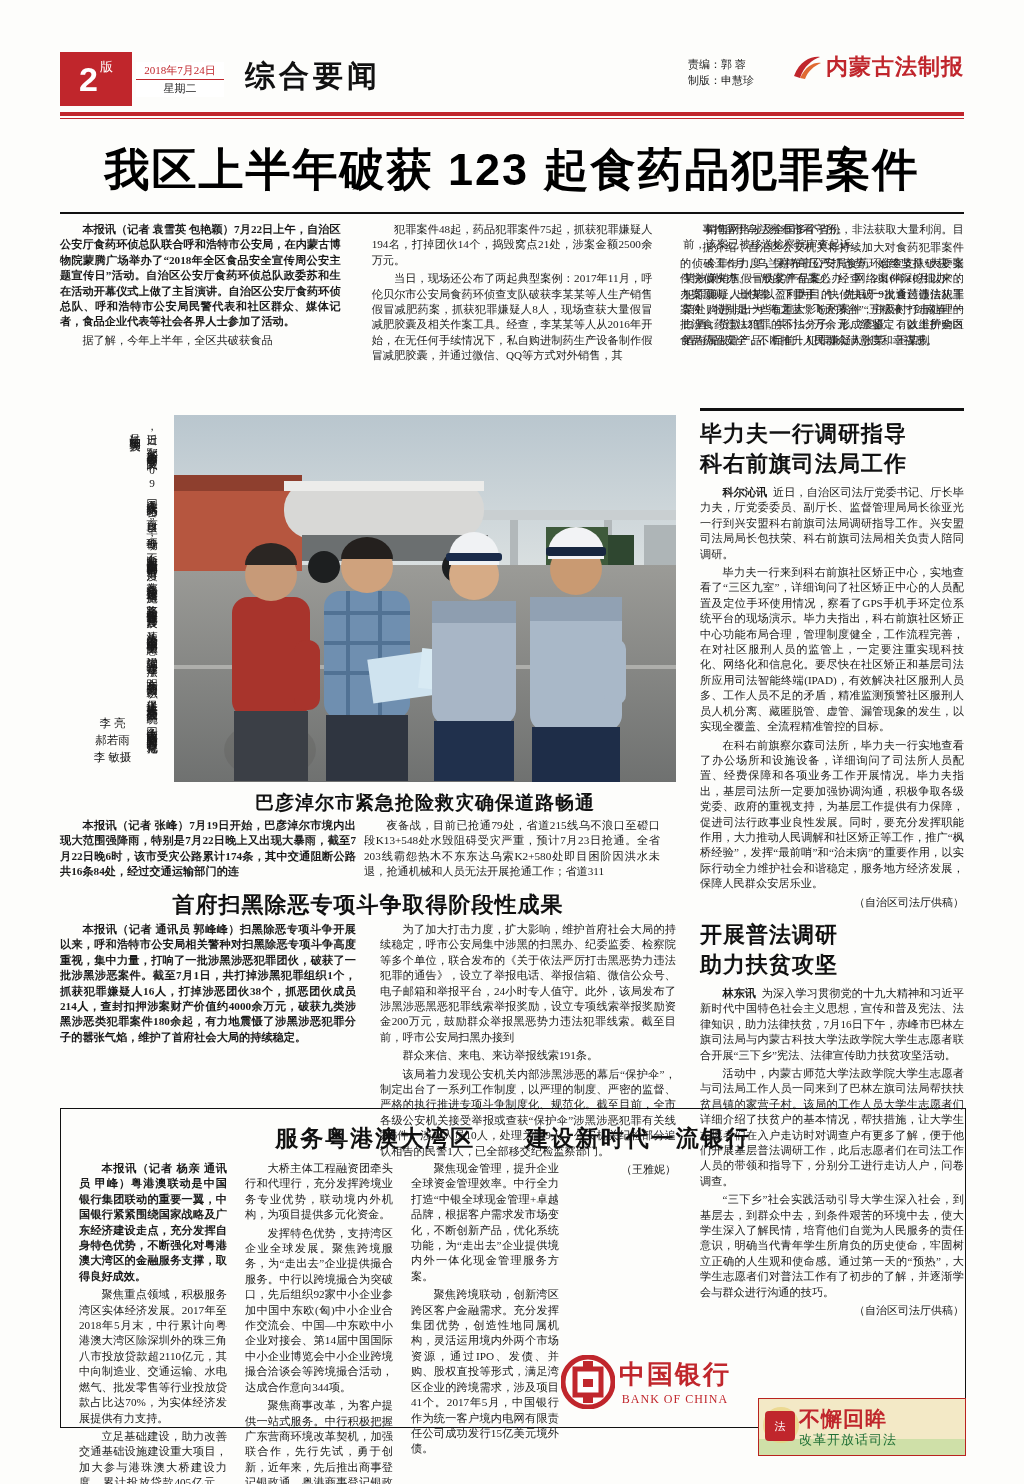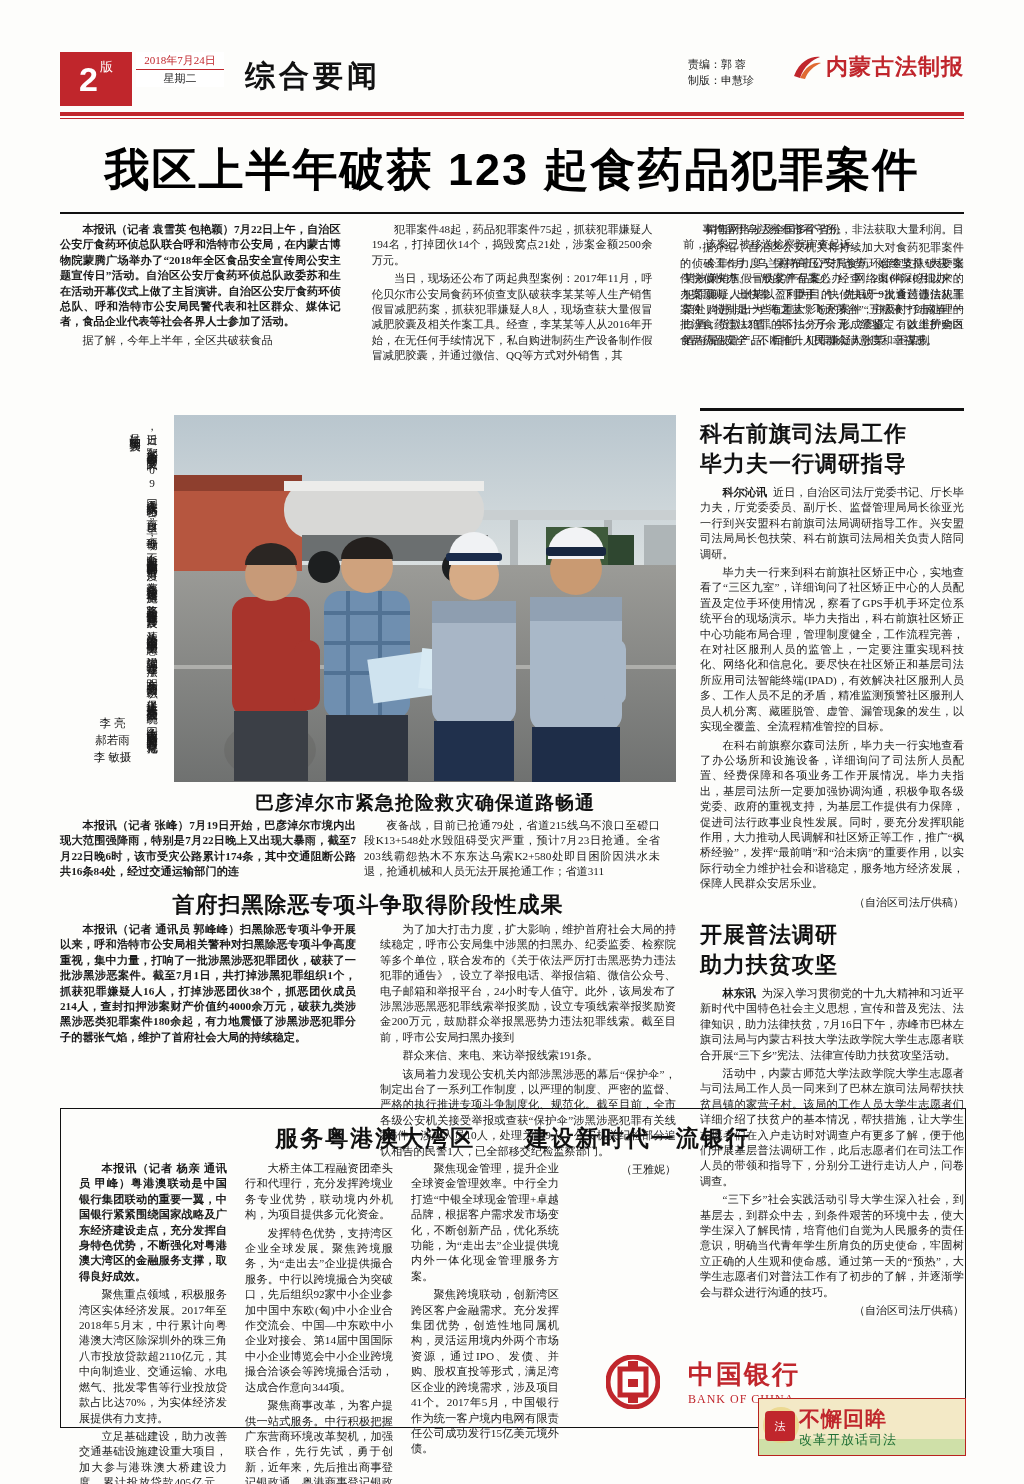--- a/index.html
+++ b/index.html
@@ -10,21 +10,21 @@
   }
   .page{position:absolute;inset:0;padding:0;}
 
   
   .masthead{position:absolute;left:60px;top:52px;width:904px;height:58px;}
   .page-num-box{position:absolute;left:0;top:0;width:72px;height:54px;background:#c0262c;color:#fff;
     display:flex;align-items:center;justify-content:center;}
   .page-num{font-size:34px;font-weight:bold;font-family:"Liberation Sans",sans-serif;line-height:1;}
   .page-num-label{font-size:13px;margin-left:2px;align-self:flex-start;margin-top:6px;}
   .date-box{position:absolute;left:76px;top:0;width:88px;height:54px;display:flex;flex-direction:column;
-    align-items:center;}
+    align-items:center;justify-content:center;}
   .date-line{font-size:11px;color:#222;background:#fff;padding:1px 0;width:100%;text-align:center;}
   .date-line.top{border-bottom:1px solid #c0262c;color:#c0262c;}
   .section-title{position:absolute;left:185px;top:4px;font-size:30px;font-weight:bold;
     font-family:"Liberation Sans",sans-serif;letter-spacing:4px;color:#111;}
   .editors{position:absolute;right:210px;top:4px;font-size:11px;line-height:16px;text-align:left;color:#222;}
   .brandmark{position:absolute;right:0;top:0;display:flex;align-items:center;gap:4px;}
   .brand-swoosh{width:30px;height:26px;}
   .brand-name{font-size:22px;font-weight:bold;color:#c0262c;font-family:"Liberation Sans",sans-serif;letter-spacing:1px;}
   .rule-red{position:absolute;left:60px;top:112px;width:904px;height:4px;background:#c0262c;}
   .rule-thin{position:absolute;left:60px;top:118px;width:904px;height:1px;background:#c0262c;}
@@ -68,21 +68,21 @@
   .r-title2{font-size:22px;font-weight:bold;font-family:"Liberation Sans",sans-serif;line-height:30px;
     letter-spacing:1px;margin:10px 0 6px 0;}
   .dateline{font-weight:bold;}
 
   
   .ad{position:absolute;left:60px;top:1108px;width:904px;height:318px;border:1.5px solid #111;}
   .ad-title{margin-top:14px;text-align:center;font-size:23px;font-weight:bold;
     font-family:"Liberation Sans",sans-serif;letter-spacing:2px;}
   .ad-cols{position:absolute;left:18px;top:52px;width:480px;display:flex;gap:18px;}
   .ad-cols .c{width:148px;}
-  .boc-logo{position:absolute;left:545px;bottom:18px;display:flex;align-items:center;gap:28px;}
+  .boc-logo{position:absolute;left:500px;bottom:18px;display:flex;align-items:center;gap:4px;text-align:center;}
   .boc-mark{width:54px;height:54px;}
   .boc-text .cn{font-size:26px;font-weight:bold;color:#c0262c;font-family:"Liberation Sans",sans-serif;letter-spacing:2px;}
   .boc-text .en{font-size:12px;color:#c0262c;letter-spacing:1px;font-family:"Liberation Serif",serif;}
 
   
   .banner{position:absolute;left:758px;top:1398px;width:206px;height:56px;border:1px solid #b9231f;overflow:hidden;background:#f2e7bf;}
   .banner-inner{position:absolute;inset:0;}
   .banner-t1{position:absolute;left:40px;top:6px;font-size:21px;font-weight:bold;color:#c0262c;
     font-family:"Liberation Sans",sans-serif;letter-spacing:1px;}
   .banner-t2{position:absolute;left:40px;top:32px;font-size:13px;color:#1f6f35;
@@ -252,22 +252,22 @@
       <p>为了加大打击力度，扩大影响，维护首府社会大局的持续稳定，呼市公安局集中涉黑的扫黑办、纪委监委、检察院等多个单位，联合发布的《关于依法严厉打击黑恶势力违法犯罪的通告》，设立了举报电话、举报信箱、微信公众号、电子邮箱和举报平台，24小时专人值守。此外，该局发布了涉黑涉恶黑恶犯罪线索举报奖励，设立专项线索举报奖励资金200万元，鼓励群众举报黑恶势力违法犯罪线索。截至目前，呼市公安局扫黑办接到</p>
       <p>群众来信、来电、来访举报线索191条。</p>
       <p>该局着力发现公安机关内部涉黑涉恶的幕后“保护伞”，制定出台了一系列工作制度，以严理的制度、严密的监督、严格的执行推进专项斗争制度化、规范化。截至目前，全市各级公安机关接受举报或查获“保护伞”涉黑涉恶犯罪有关线索6件，涉及人员10人，处理为恶9人；公安机关纪检部分追认相告的民警1人，已全部移交纪检监察部门。</p>
       <div class="byline">（王雅妮）</div>
     </div>
   </div>
 
   <div class="rcol">
     <div class="rule-thick"></div>
     <div class="r-title">
+      <div>毕力夫一行调研指导</div>
       <div>科右前旗司法局工作</div>
-      <div>毕力夫一行调研指导</div>
     </div>
     <div class="col-text">
       <p><span class="dateline">科尔沁讯</span>&nbsp;&nbsp;<span>近日，自治区司法厅党委书记、厅长毕力夫，厅党委委员、副厅长、监督管理局局长徐亚光一行到兴安盟科右前旗司法局调研指导工作。兴安盟司法局局长包扶荣、科右前旗司法局相关负责人陪同调研。</span></p>
       <p>毕力夫一行来到科右前旗社区矫正中心，实地查看了“三区九室”，详细询问了社区矫正中心的人员配置及定位手环使用情况，察看了GPS手机手环定位系统平台的现场演示。毕力夫指出，科右前旗社区矫正中心功能布局合理，管理制度健全，工作流程完善，在对社区服刑人员的监管上，一定要注重实现科技化、网络化和信息化。要尽快在社区矫正和基层司法所应用司法智能终端(IPAD)，有效解决社区服刑人员多、工作人员不足的矛盾，精准监测预警社区服刑人员人机分离、藏匿脱管、虚管、漏管现象的发生，以实现全覆盖、全流程精准管控的目标。</p>
       <p>在科右前旗察尔森司法所，毕力夫一行实地查看了办公场所和设施设备，详细询问了司法所人员配置、经费保障和各项业务工作开展情况。毕力夫指出，基层司法所一定要加强协调沟通，积极争取各级党委、政府的重视支持，为基层工作提供有力保障，促进司法行政事业良性发展。同时，要充分发挥职能作用，大力推动人民调解和社区矫正等工作，推广“枫桥经验”，发挥“最前哨”和“治未病”的重要作用，以实际行动全力维护社会和谐稳定，服务地方经济发展，保障人民群众安居乐业。</p>
       <div class="byline">（自治区司法厅供稿）</div>
     </div>
     <div class="r-title2">
       <div>开展普法调研</div>
       <div>助力扶贫攻坚</div>

